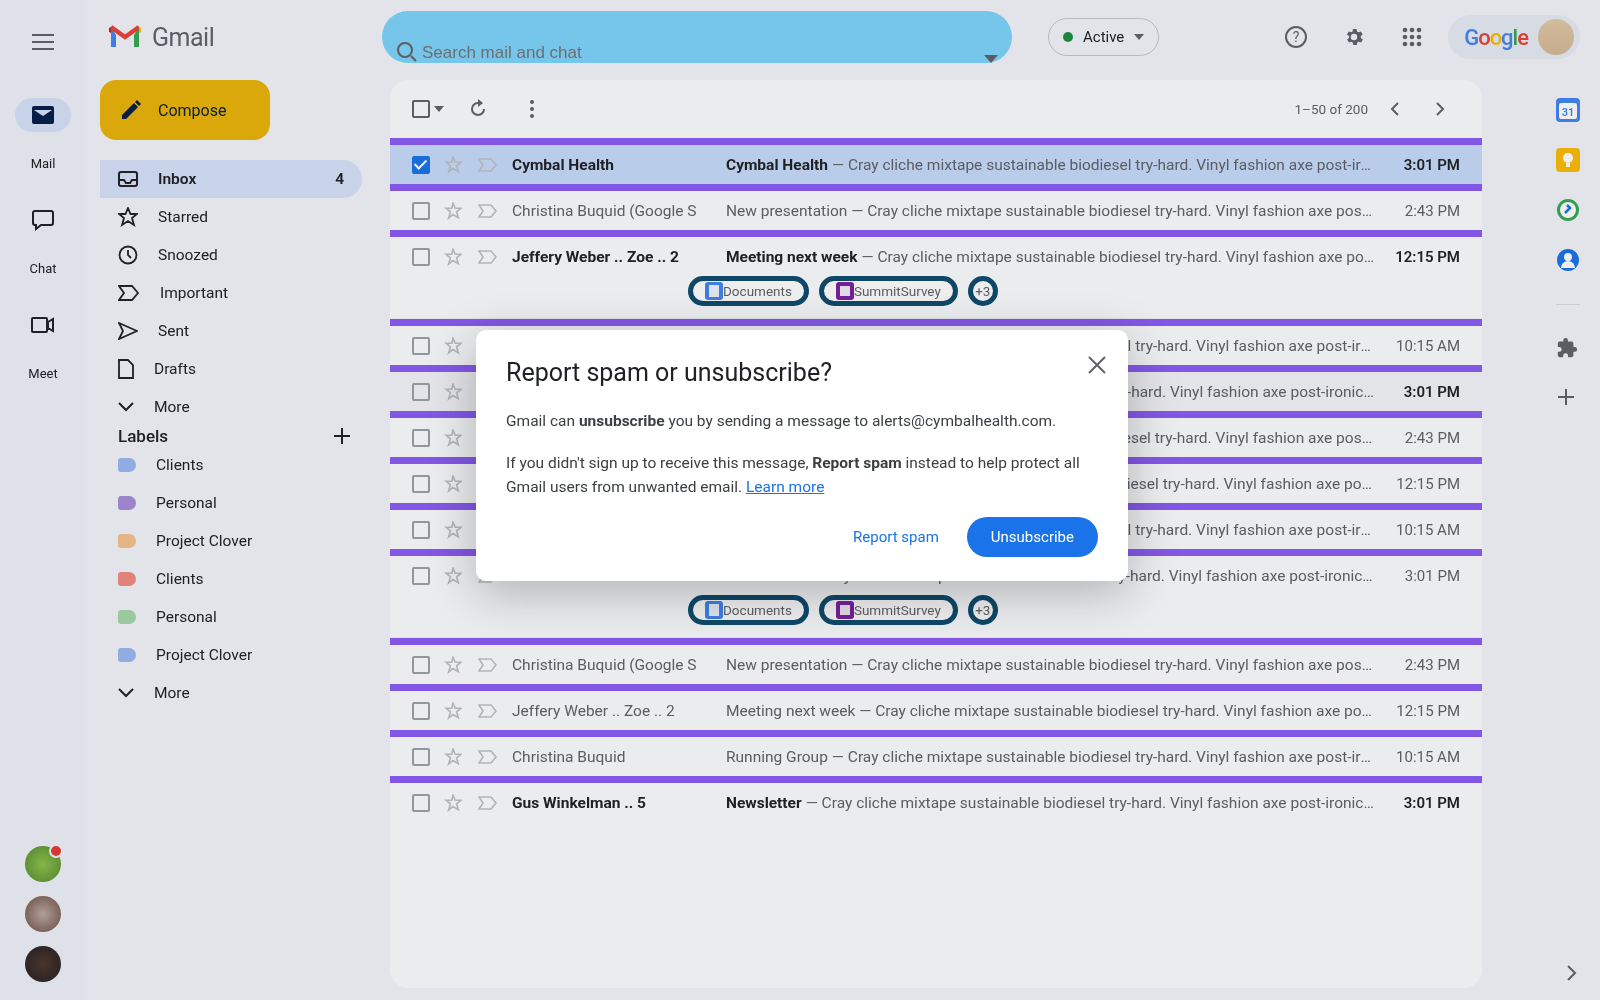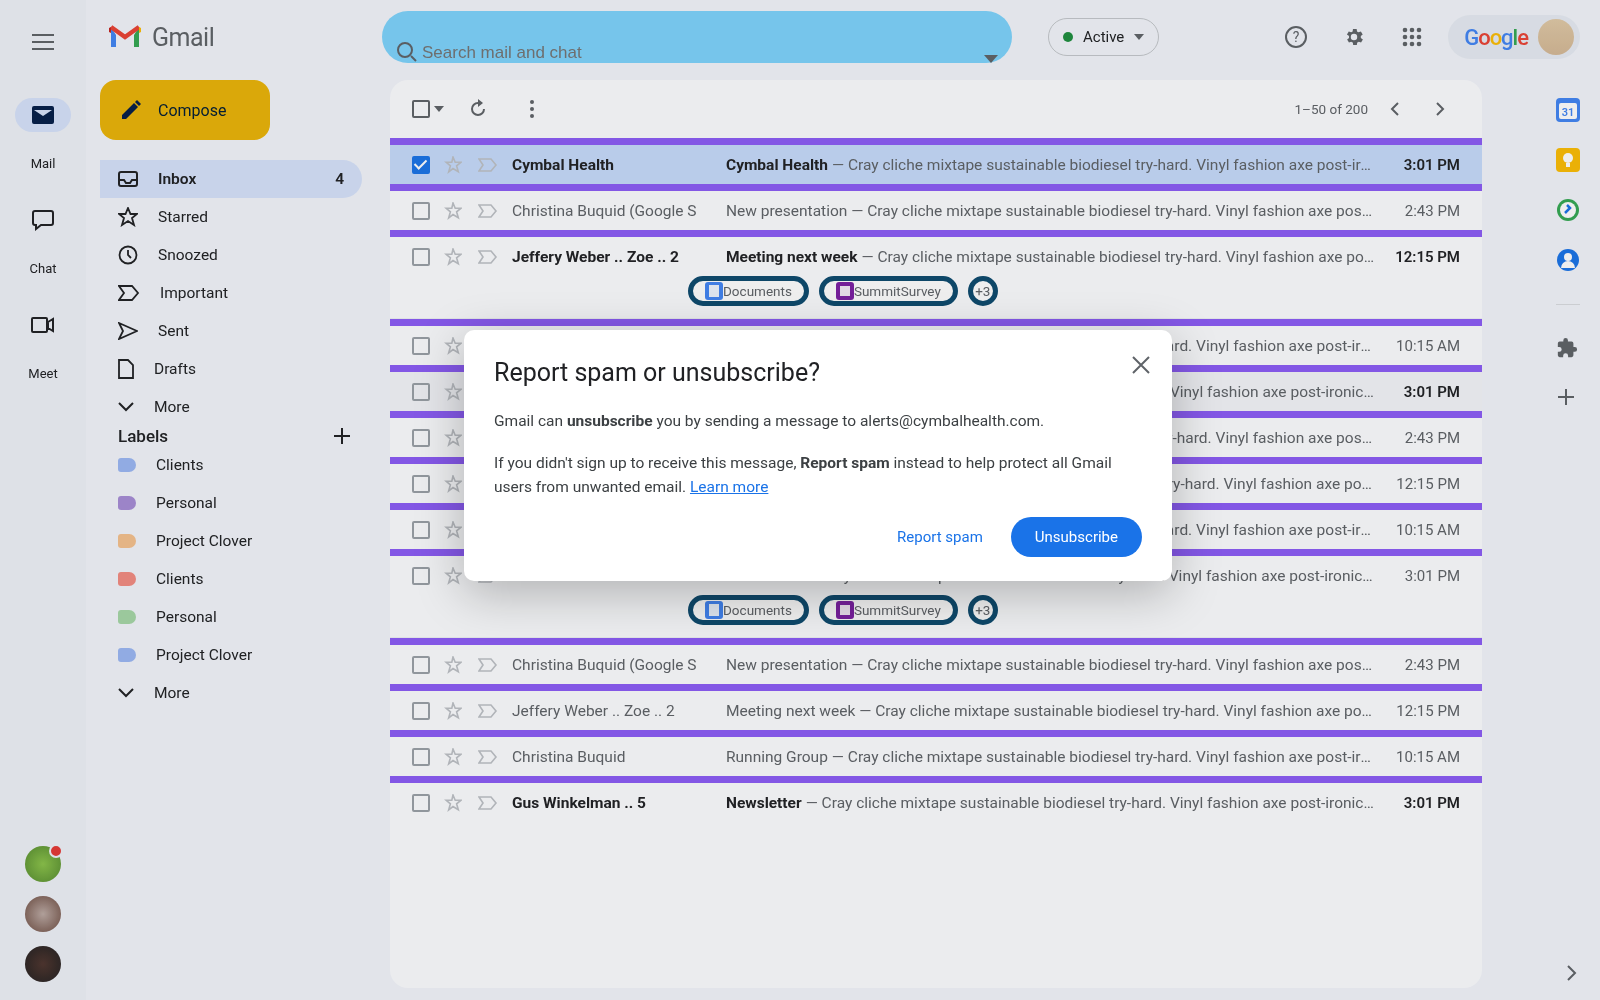--- a/index.html
+++ b/index.html
@@ -75,21 +75,21 @@
   .chip.count { width: 30px; padding: 0; justify-content: center; }
 
   
   .side-panel { position: absolute; right: 0; top: 80px; width: 64px; bottom: 0; display: flex; flex-direction: column; align-items: center; gap: 26px; padding-top: 18px; }
   .sp-ico { width: 24px; height: 24px; cursor: pointer; }
   .sp-divider { width: 24px; height: 1px; background: #dadce0; margin: 6px 0; }
   .sp-expand { position: absolute; bottom: 12px; right: 10px; }
 
   
   .scrim { position: absolute; inset: 0; background: rgba(32,33,36,0.08); }
-  .modal { position: absolute; left: 464px; top: 330px; width: 708px; background: #fff; border-radius: 10px; box-shadow: 0 12px 48px rgba(0,0,0,0.25); padding: 28px 30px 24px; }
+  .modal { position: absolute; left: 476px; top: 330px; width: 652px; background: #fff; border-radius: 10px; box-shadow: 0 12px 48px rgba(0,0,0,0.25); padding: 28px 30px 24px; }
   .modal-title { font-size: 25px; color: #202124; font-weight: 400; }
   .modal-close { position: absolute; top: 26px; right: 22px; cursor: pointer; }
   .modal-body { margin-top: 22px; font-size: 15.5px; line-height: 1.55; color: #3c4043; }
   .modal-body p { margin-bottom: 18px; }
   .modal-body a { color: #1a73e8; text-decoration: underline; cursor: pointer; }
   .modal-actions { display: flex; justify-content: flex-end; gap: 10px; margin-top: 10px; }
   .btn-text { height: 40px; padding: 0 18px; border-radius: 20px; display: flex; align-items: center; font-size: 15px; color: #1a73e8; cursor: pointer; }
   .btn-fill { height: 40px; padding: 0 24px; border-radius: 20px; display: flex; align-items: center; font-size: 15px; background: #1a73e8; color: #fff; cursor: pointer; }
 </style>
 </head>

